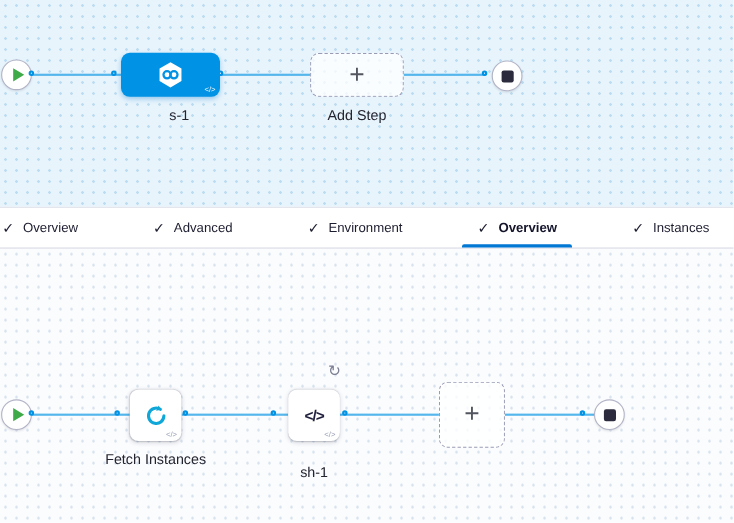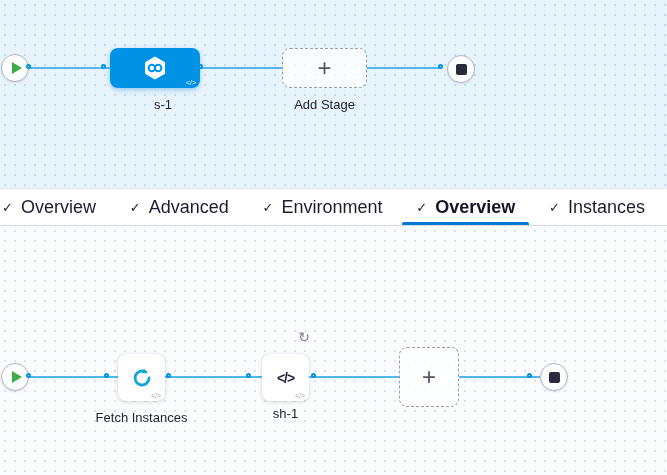--- a/index.html
+++ b/index.html
@@ -69,21 +69,21 @@
                 z-index:2; line-height:16px; }
 
   
   .tabbar { position:relative; width:667px; height:38px; background:#fff;
             border-top:1px solid #e2e4ec; border-bottom:1px solid #d8dae4;
             display:flex; align-items:stretch; justify-content:space-between;
             padding:0 22px 0 2px; z-index:4; }
   .tab { position:relative; display:flex; align-items:center; gap:8px;
          cursor:pointer; white-space:nowrap; }
   .tab-check { font-size:13px; color:#1d1d30; }
-  .tab-label { font-size:18px; color:#1d1d30; }
+  .tab-label { font-size:12px; color:#1d1d30; }
   .tab.active .tab-label { font-weight:700; color:#14142b; }
   .tab.active::after { content:""; position:absolute; left:-14px; right:-14px;
                        bottom:0; height:3px; background:#0278d5; border-radius:2px 2px 0 0; }
 </style>
 </head>
 <body>
 
 <div class="app">
 
   <div class="canvas stage-canvas">
@@ -107,21 +107,21 @@
         <circle cx="9.1" cy="12" r="3" fill="none" stroke="#0092e4" stroke-width="1.9"></circle>
         <circle cx="14.9" cy="12" r="3" fill="none" stroke="#0092e4" stroke-width="1.9"></circle>
       </svg>
       <span class="code-badge light">&lt;/&gt;</span>
     </div>
     <div class="node-label" style="left:118px;top:97px;width:90px;">s-1</div>
 
     <div class="add-node add-stage">
       <span class="plus">+</span>
     </div>
-    <div class="node-label" style="left:277px;top:97px;width:95px;">Add Stage</div>
+    <div class="node-label" style="left:277px;top:97px;width:95px;">Add Step</div>
 
     <div class="endpoint" style="left:447px;top:55px;">
       <span class="stop-sq"></span>
     </div>
   </div>
 
   <div class="tabbar">
     <div class="tab">
       <span class="tab-check">✓</span>
       <span class="tab-label">Overview</span>
@@ -169,21 +169,21 @@
       </svg>
       <span class="code-badge gray">&lt;/&gt;</span>
     </div>
     <div class="node-label" style="left:76px;top:184px;width:131px;">Fetch Instances</div>
 
     <span class="loop-glyph" style="left:295px;top:104px;">↻</span>
     <div class="step-node" style="left:262px;top:128px;">
       <span class="code-glyph">&lt;/&gt;</span>
       <span class="code-badge gray">&lt;/&gt;</span>
     </div>
-    <div class="node-label" style="left:250px;top:180px;width:71px;">sh-1</div>
+    <div class="node-label" style="left:250px;top:196px;width:71px;">sh-1</div>
 
     <div class="add-node add-step">
       <span class="plus">+</span>
     </div>
 
     <div class="endpoint" style="left:540px;top:137px;">
       <span class="stop-sq"></span>
     </div>
   </div>
 

